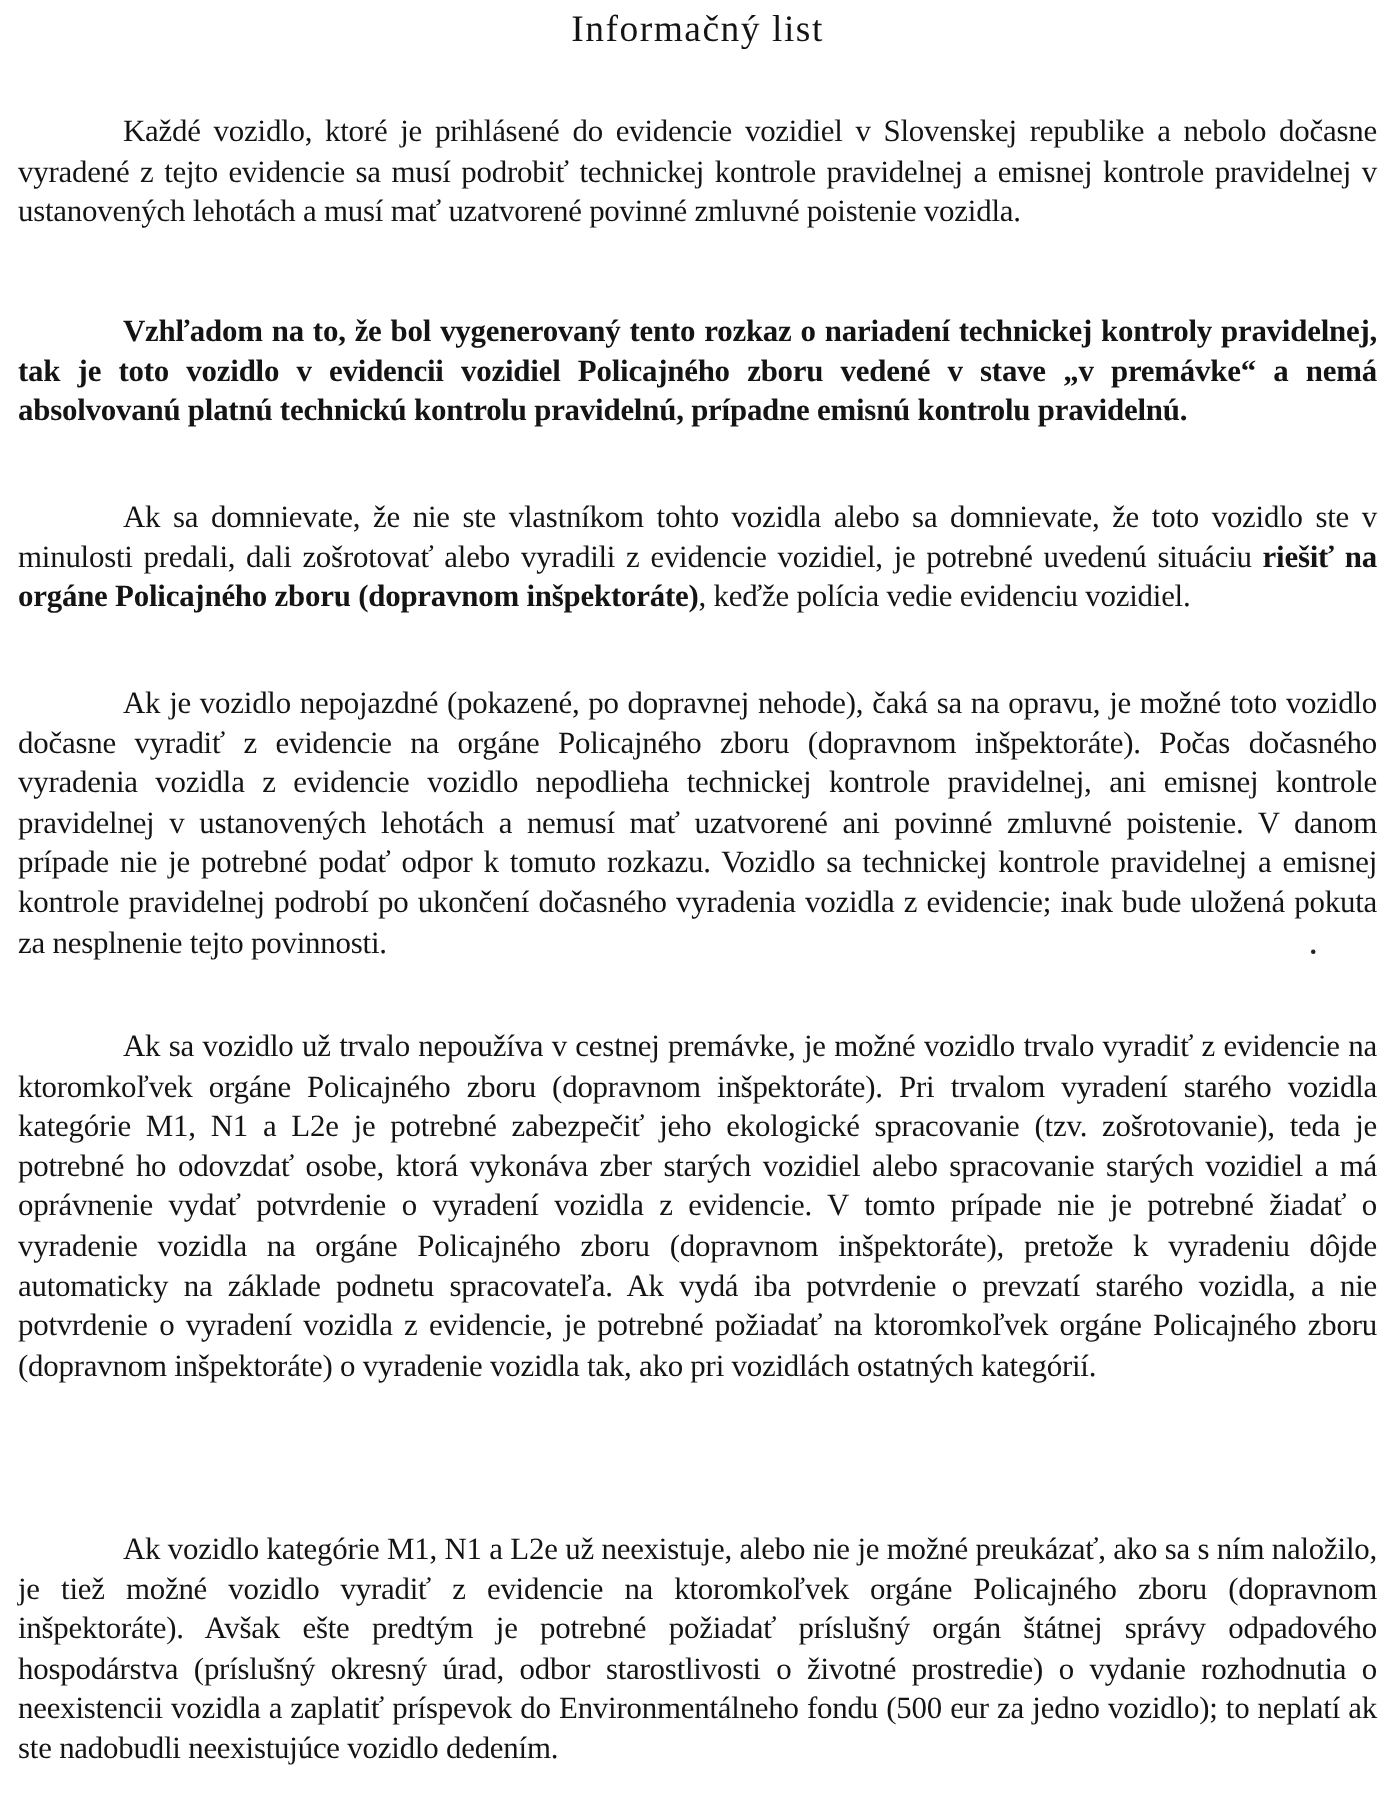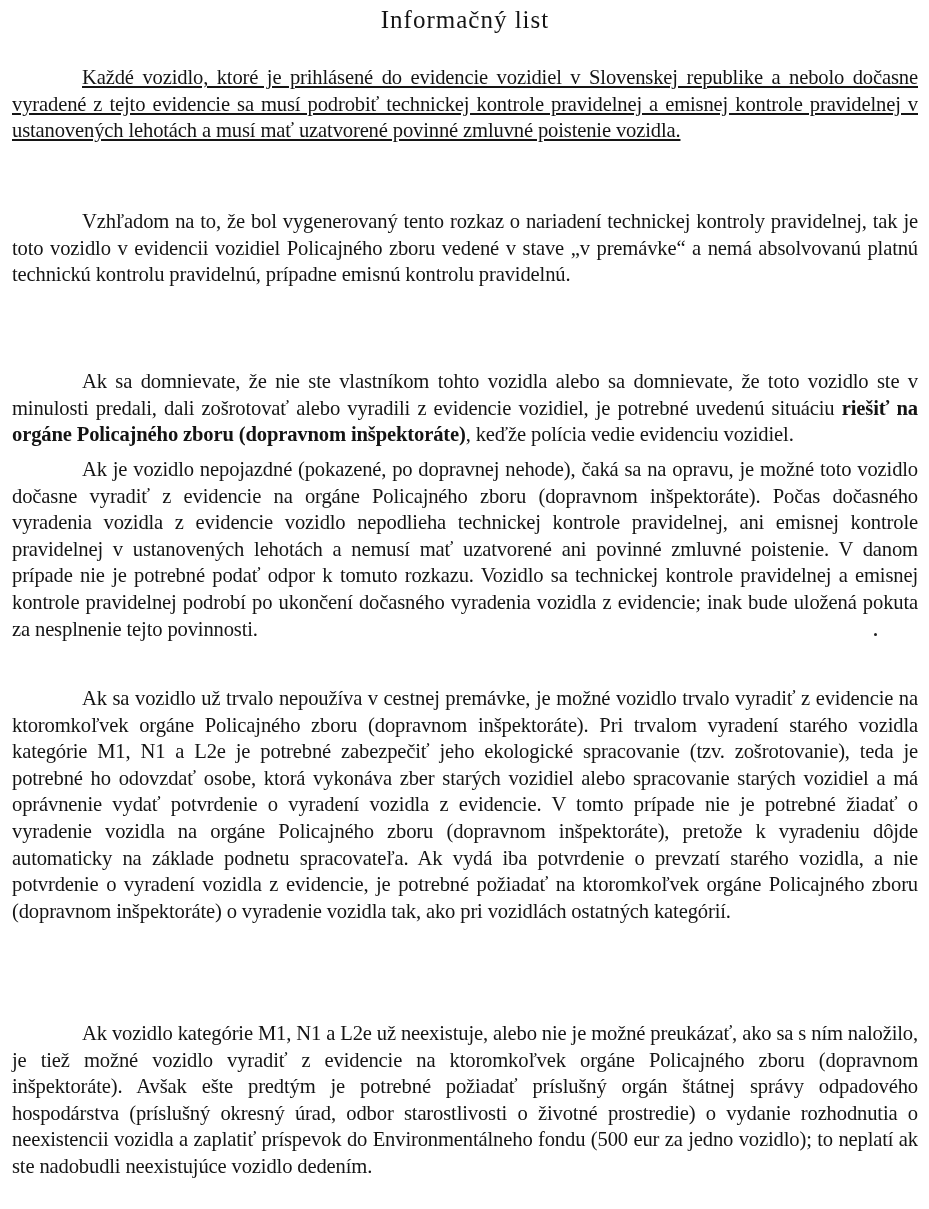--- a/index.html
+++ b/index.html
@@ -50,25 +50,25 @@
       background: #222;
       border-radius: 50%;
     }
   </style>
 </head>
 <body>
 
 <div class="page">
   <div class="title">Informačný list</div>
 
-  <p class="para" style="top:64px;text-decoration:underline;">Každé vozidlo, ktoré je prihlásené do evidencie vozidiel v Slovenskej republike a nebolo dočasne vyradené z tejto evidencie sa musí podrobiť technickej kontrole pravidelnej a emisnej kontrole pravidelnej v ustanovených lehotách a musí mať uzatvorené povinné zmluvné poistenie vozidla.</p>
+  <p class="para" style="top:75px;">Každé vozidlo, ktoré je prihlásené do evidencie vozidiel v Slovenskej republike a nebolo dočasne vyradené z tejto evidencie sa musí podrobiť technickej kontrole pravidelnej a emisnej kontrole pravidelnej v ustanovených lehotách a musí mať uzatvorené povinné zmluvné poistenie vozidla.</p>
 
-  <p class="para" style="top:208px;">Vzhľadom na to, že bol vygenerovaný tento rozkaz o nariadení technickej kontroly pravidelnej, tak je toto vozidlo v evidencii vozidiel Policajného zboru vedené v stave „v premávke“ a nemá absolvovanú platnú technickú kontrolu pravidelnú, prípadne emisnú kontrolu pravidelnú.</p>
+  <p class="para" style="top:208px;font-weight:bold;">Vzhľadom na to, že bol vygenerovaný tento rozkaz o nariadení technickej kontroly pravidelnej, tak je toto vozidlo v evidencii vozidiel Policajného zboru vedené v stave „v premávke“ a nemá absolvovanú platnú technickú kontrolu pravidelnú, prípadne emisnú kontrolu pravidelnú.</p>
 
-  <p class="para" style="top:332px;margin-top:36px;"><span>Ak sa domnievate, že nie ste vlastníkom tohto vozidla alebo sa domnievate, že toto vozidlo ste v minulosti predali, dali zošrotovať alebo vyradili z evidencie vozidiel, je potrebné uvedenú situáciu </span><b>riešiť na orgáne Policajného zboru (dopravnom inšpektoráte)</b><span>, keďže polícia vedie evidenciu vozidiel.</span></p>
+  <p class="para" style="top:332px;"><span>Ak sa domnievate, že nie ste vlastníkom tohto vozidla alebo sa domnievate, že toto vozidlo ste v minulosti predali, dali zošrotovať alebo vyradili z evidencie vozidiel, je potrebné uvedenú situáciu </span><b>riešiť na orgáne Policajného zboru (dopravnom inšpektoráte)</b><span>, keďže polícia vedie evidenciu vozidiel.</span></p>
 
   <p class="para" style="top:456px;">Ak je vozidlo nepojazdné (pokazené, po dopravnej nehode), čaká sa na opravu, je možné toto vozidlo dočasne vyradiť z evidencie na orgáne Policajného zboru (dopravnom inšpektoráte). Počas dočasného vyradenia vozidla z evidencie vozidlo nepodlieha technickej kontrole pravidelnej, ani emisnej kontrole pravidelnej v ustanovených lehotách a nemusí mať uzatvorené ani povinné zmluvné poistenie. V danom prípade nie je potrebné podať odpor k tomuto rozkazu. Vozidlo sa technickej kontrole pravidelnej a emisnej kontrole pravidelnej podrobí po ukončení dočasného vyradenia vozidla z evidencie; inak bude uložená pokuta za nesplnenie tejto povinnosti.</p>
 
   <p class="para" style="top:685px;">Ak sa vozidlo už trvalo nepoužíva v cestnej premávke, je možné vozidlo trvalo vyradiť z evidencie na ktoromkoľvek orgáne Policajného zboru (dopravnom inšpektoráte). Pri trvalom vyradení starého vozidla kategórie M1, N1 a L2e je potrebné zabezpečiť jeho ekologické spracovanie (tzv. zošrotovanie), teda je potrebné ho odovzdať osobe, ktorá vykonáva zber starých vozidiel alebo spracovanie starých vozidiel a má oprávnenie vydať potvrdenie o vyradení vozidla z evidencie. V tomto prípade nie je potrebné žiadať o vyradenie vozidla na orgáne Policajného zboru (dopravnom inšpektoráte), pretože k vyradeniu dôjde automaticky na základe podnetu spracovateľa. Ak vydá iba potvrdenie o prevzatí starého vozidla, a nie potvrdenie o vyradení vozidla z evidencie, je potrebné požiadať na ktoromkoľvek orgáne Policajného zboru (dopravnom inšpektoráte) o vyradenie vozidla tak, ako pri vozidlách ostatných kategórií.</p>
 
   <p class="para" style="top:1020px;">Ak vozidlo kategórie M1, N1 a L2e už neexistuje, alebo nie je možné preukázať, ako sa s ním naložilo, je tiež možné vozidlo vyradiť z evidencie na ktoromkoľvek orgáne Policajného zboru (dopravnom inšpektoráte). Avšak ešte predtým je potrebné požiadať príslušný orgán štátnej správy odpadového hospodárstva (príslušný okresný úrad, odbor starostlivosti o životné prostredie) o vydanie rozhodnutia o neexistencii vozidla a zaplatiť príspevok do Environmentálneho fondu (500 eur za jedno vozidlo); to neplatí ak ste nadobudli neexistujúce vozidlo dedením.</p>
 </div>
 
 <div class="speck" style="left:874px; top:633px;"></div>
 

